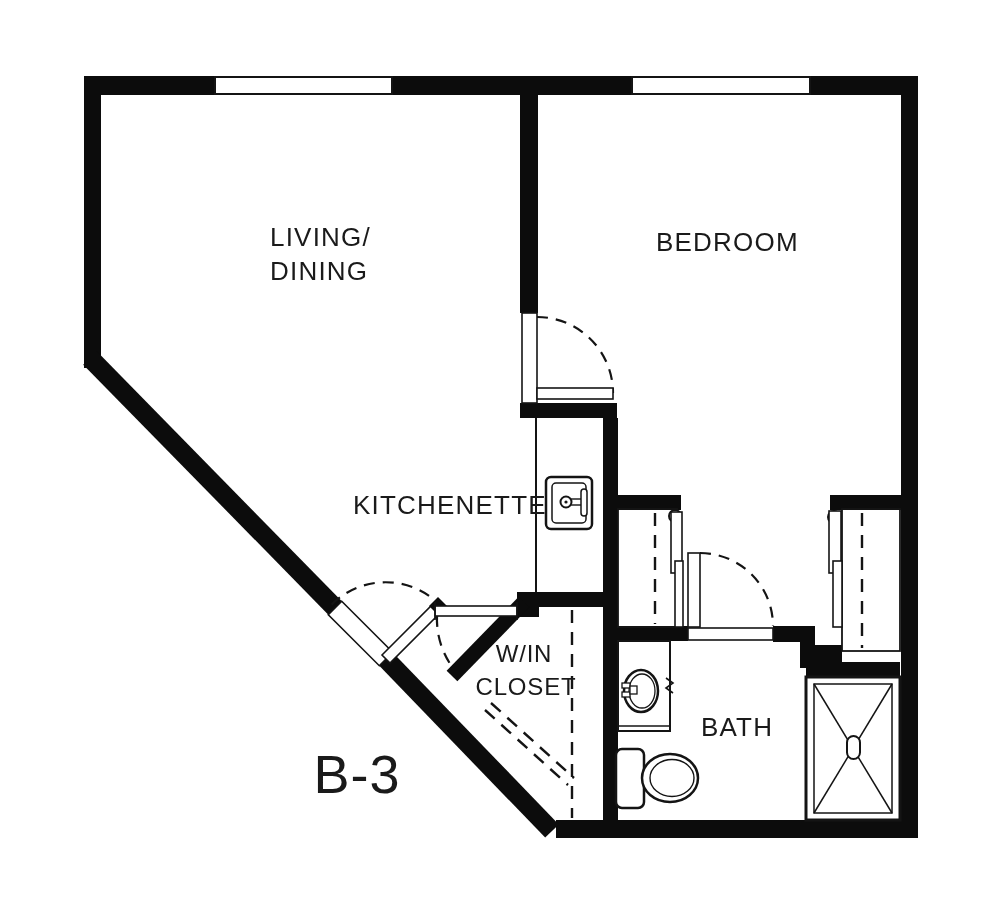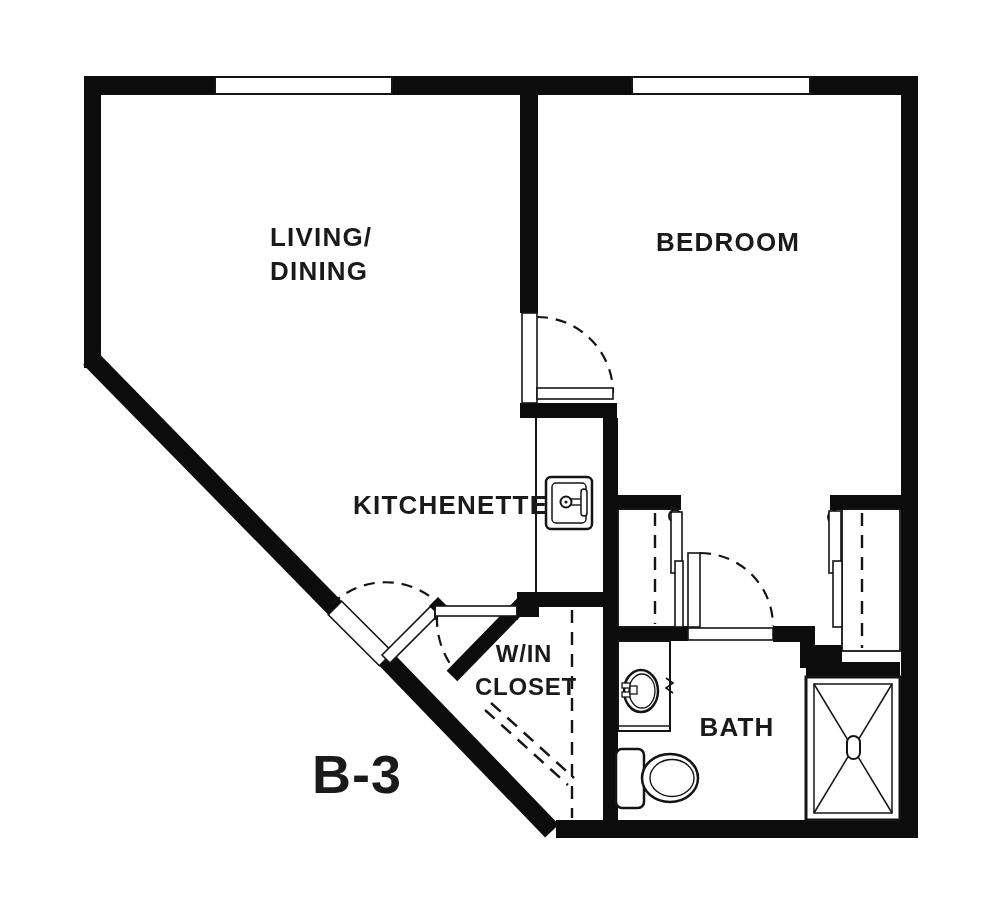--- a/index.html
+++ b/index.html
@@ -1,17 +1,17 @@
 <!DOCTYPE html>
 <html><head>
 <meta charset="utf-8">
 <style>
   html,body{margin:0;padding:0;background:#ffffff;}
   .stage{width:804px;height:912px;position:relative;background:#ffffff;
-         font-family:"Liberation Sans", sans-serif;font-weight:bold;}
+         font-family:"Liberation Sans", sans-serif;}
   svg{display:block;}
   text{fill:#1a1a1a;font-family:"Liberation Sans", sans-serif;}
   .room-label{font-size:26px;letter-spacing:1.2px;}
   .small-label{font-size:24px;letter-spacing:0.8px;}
   .unit-label{font-size:54px;letter-spacing:1px;}
   .wall{fill:#0c0c0c;stroke:none;}
   .wall-line{stroke:#0c0c0c;fill:none;}
   .thin{stroke:#141414;fill:none;}
   .white-fill{fill:#ffffff;}
   .swing{stroke:#141414;fill:none;stroke-dasharray:11 8;stroke-width:2.2;}

